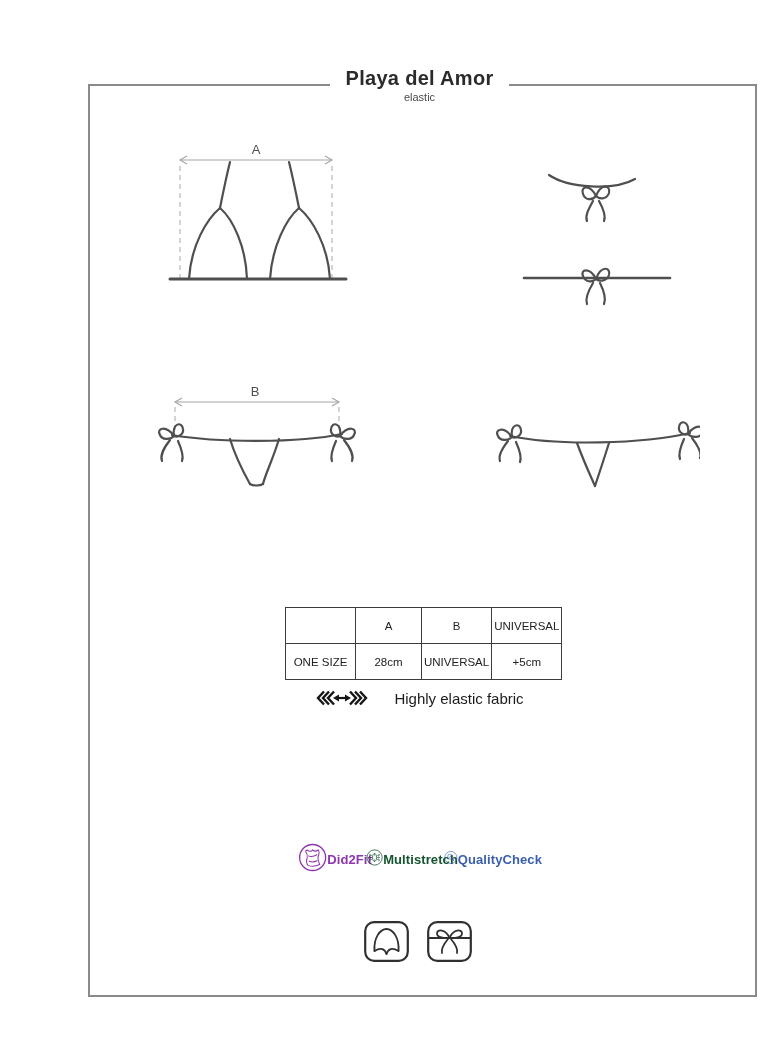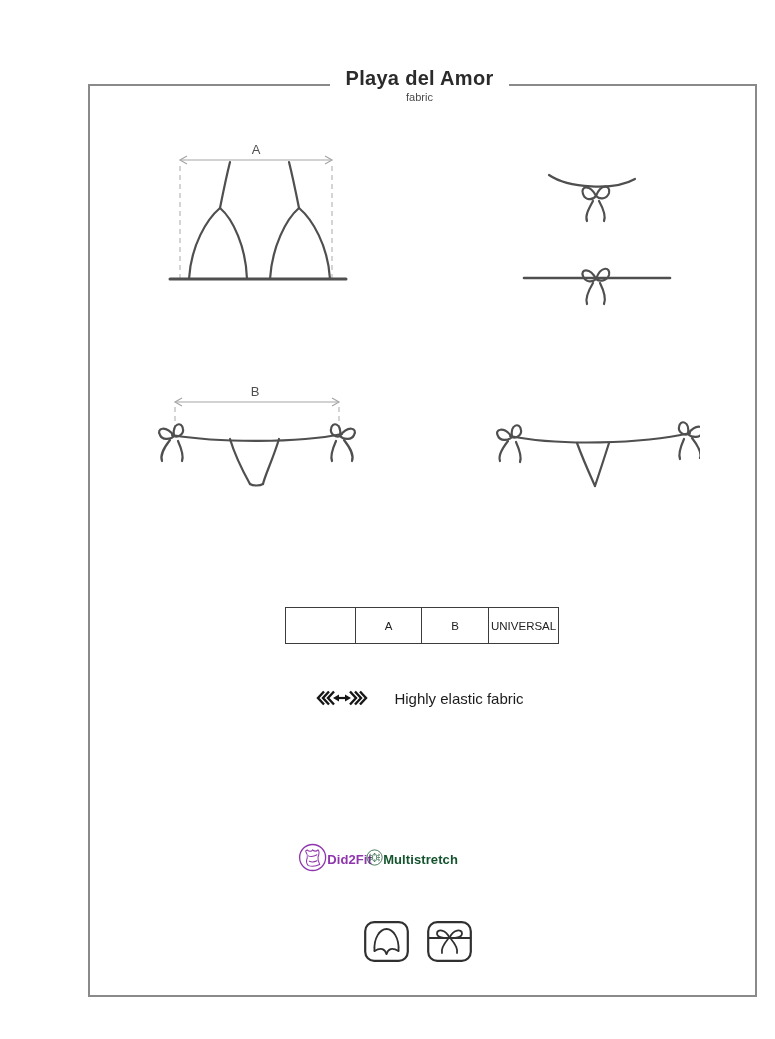--- a/index.html
+++ b/index.html
@@ -39,21 +39,21 @@
 </style>
 </head>
 <body>
 
 <div id="page">
 
   <div class="frame"></div>
 
   <div class="title-box">
     <div class="title">Playa del Amor</div>
-    <div class="subtitle">fabric</div>
+    <div class="subtitle">elastic</div>
   </div>
 
   <svg class="diagram" style="left:128px;top:133px" width="195" height="155" viewBox="0 0 195 155">
     <g stroke="#a6a6a6" stroke-width="1.2" fill="none">
       <line x1="20" y1="27" x2="172" y2="27"></line>
       <polyline points="27,23 20,27 27,31"></polyline>
       <polyline points="165,23 172,27 165,31"></polyline>
       <line x1="20" y1="33" x2="20" y2="146" stroke-dasharray="5 4" stroke="#b8b8b8"></line>
       <line x1="172" y1="33" x2="172" y2="146" stroke-dasharray="5 4" stroke="#b8b8b8"></line>
     </g>
@@ -147,20 +147,26 @@
         <col style="width:66px">
         <col style="width:67px">
         <col style="width:65px">
       </colgroup>
     <tbody>
         <tr>
       <td></td>
       <td>A</td>
       <td>B</td>
       <td>UNIVERSAL</td>
+    </tr>
+    <tr>
+      <td>ONE SIZE</td>
+      <td>28cm</td>
+      <td>UNIVERSAL</td>
+      <td>+5cm</td>
     </tr>
   </tbody>
     </table>
 
   <div class="fabric-note">
     <svg width="54" height="18" viewBox="0 0 54 18">
       <g stroke="#161616" stroke-width="2.4" fill="none">
         <polyline points="9,2.5 3,9 9,15.5"></polyline>
         <polyline points="14,2.5 8,9 14,15.5"></polyline>
         <polyline points="19,2.5 13,9 19,15.5"></polyline>
@@ -209,20 +215,29 @@
           <polyline points="12.6,-10.4 15.8,-8.1 12.8,-5.9"></polyline>
         <path d="M8,0 L15,0"></path>
           <polyline points="12.8,-2.2 15.8,0 12.8,2.2"></polyline>
         <path d="M7,5 C10,7 13,8 15,8"></path>
           <polyline points="12.6,10.4 15.8,8.1 12.8,5.9"></polyline>
       </g>
     </svg>
     <span class="label">Multistretch</span>
   </div>
 
+  <div class="badge" style="left: 412px; width: 98px; color: rgb(59, 95, 174);">
+    <svg width="53" height="53" viewBox="-27 -27 54 54">
+      <circle cx="0" cy="0" r="24" stroke="currentColor" stroke-width="2.4" fill="none"></circle>
+      <circle cx="-3.5" cy="-3.5" r="9.5" stroke="currentColor" stroke-width="2.2" fill="none"></circle>
+      <path d="M-8,-4 L-4.5,-0.5 L2,-8.5" stroke="currentColor" stroke-width="2.2" fill="none" stroke-linecap="round" stroke-linejoin="round"></path>
+      <path d="M3.5,3.5 L11,11" stroke="currentColor" stroke-width="4" stroke-linecap="round"></path>
+    </svg>
+    <span class="label">QualityCheck</span>
+  </div>
 
   <svg class="footer-icon" style="left:332px" width="45" height="41" viewBox="0 0 45 41">
     <rect x="1.2" y="1.2" width="42.6" height="38.6" rx="9" stroke="#303030" stroke-width="2.2" fill="none"></rect>
     <g stroke="#303030" stroke-width="1.8" fill="none" stroke-linecap="round">
       <path d="M10.5,30 C9.5,17 16,8 22.5,8 C29,8 35.5,17 34.5,30"></path>
       <path d="M10.5,30 C17,26 21,28 22.5,33"></path>
       <path d="M34.5,30 C28,26 24,28 22.5,33"></path>
     </g>
   </svg>
 

